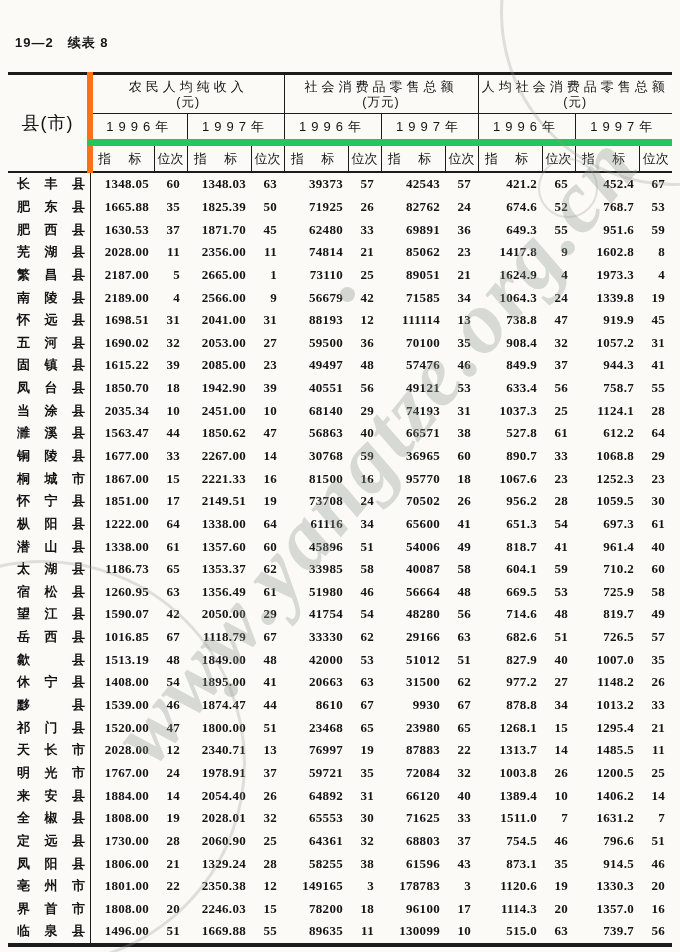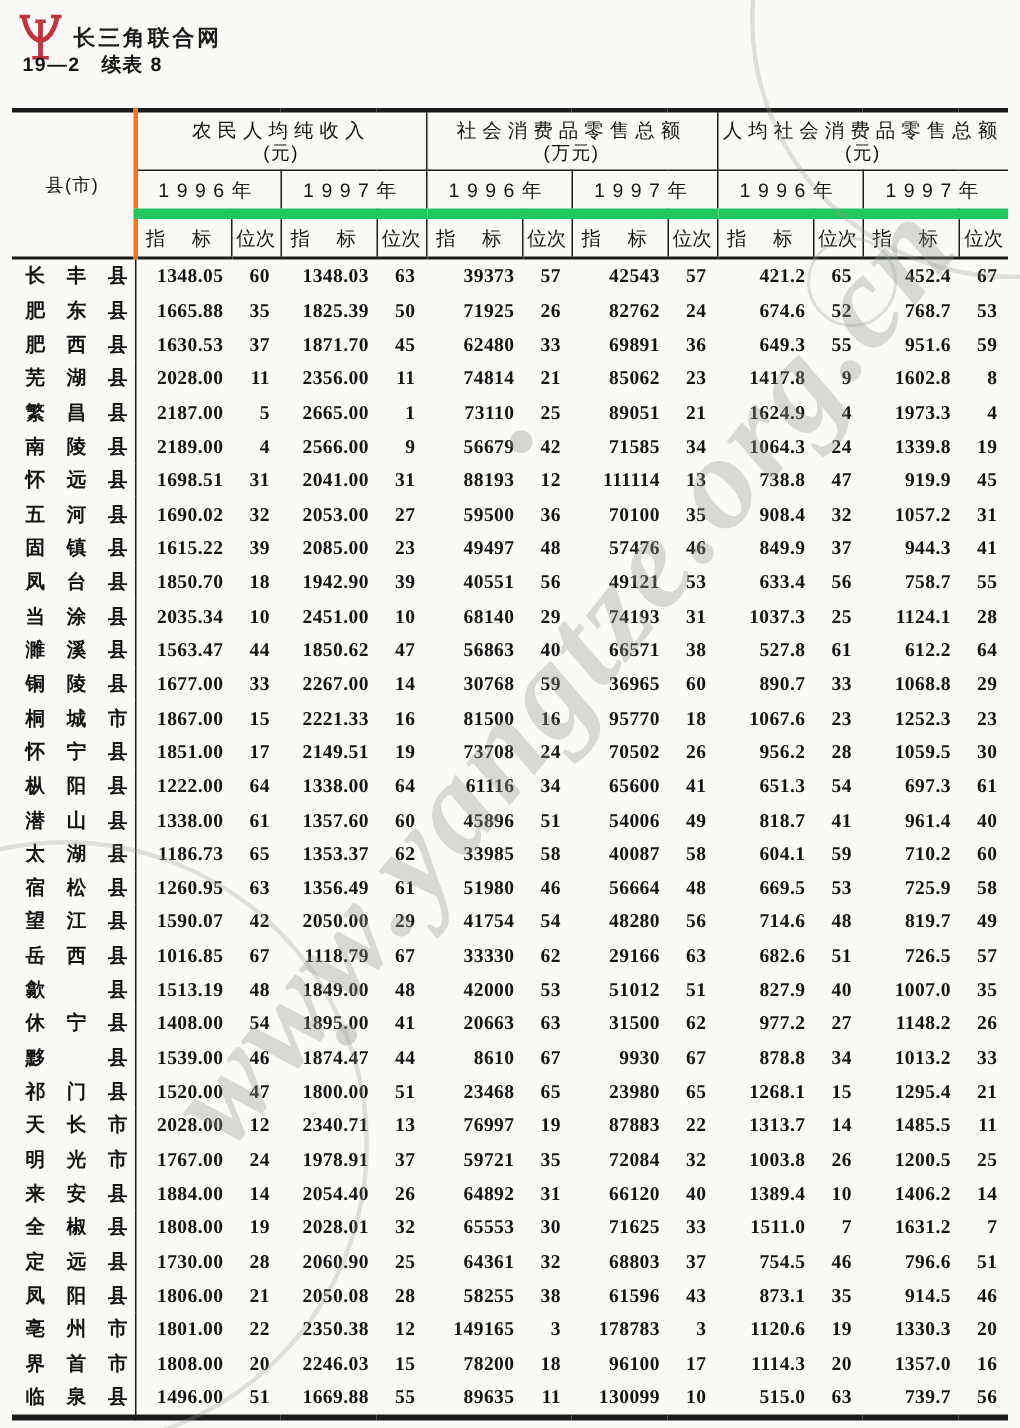--- a/index.html
+++ b/index.html
@@ -45,21 +45,21 @@
   table.stat{
     position:absolute;left:8px;top:72px;z-index:2;
     width:664px;border-collapse:collapse;table-layout:fixed;
     border-top:3px solid #1c1c1c;border-bottom:4px solid #1c1c1c;
   }
   col.c-county{width:82px;}
   col.c-ind{width:64px;}
   col.c-rank{width:33px;}
 
   thead th{font-weight:400;padding:0;vertical-align:middle;text-align:center;color:#151515;}
-  th.county-h{font-size:12px;letter-spacing:1px;border-right:3px solid #f97316;border-bottom:2px solid #1c1c1c;}
+  th.county-h{font-size:18px;letter-spacing:1px;border-right:6px solid #f97316;border-bottom:2px solid #1c1c1c;}
   th.group{height:38px;border-bottom:1px solid #1c1c1c;}
   th.group .g-title{font-size:13px;letter-spacing:4px;line-height:17px;}
   th.group .g-unit{font-size:12.5px;letter-spacing:1px;line-height:15px;}
   th.year{height:25px;font-size:13px;letter-spacing:5px;border-bottom:7px solid #22c55e;}
   th.sub{height:25px;font-size:13px;border-bottom:2px solid #1c1c1c;}
   th.sub.ind{letter-spacing:7px;margin-left:12px;}
   .b-r{border-right:1px solid #1c1c1c;}
 
   tbody td{height:22.65px;padding:0;font-family:"Liberation Serif", serif;font-weight:700;font-size:13px;color:#141414;}
   td.county-cell{border-right:1px solid #1c1c1c;font-family:"Liberation Sans", sans-serif;}
@@ -69,36 +69,20 @@
     text-align:justify;text-align-last:justify;font-family:Liberation Serif, serif;
   }
   td.indicator-cell{text-align:right;padding-right:5px;letter-spacing:0.3px;}
   td.rank-cell{text-align:right;padding-right:7px;letter-spacing:0.3px;}
 </style>
 </head>
 <body>
 
 <div class="page">
 
-  <div class="site-header">
-    <svg class="logo" viewBox="0 0 30 34">
-      <g stroke="#c23340" stroke-width="3.2" fill="none" stroke-linecap="square">
-        <path d="M4 4 C6 13, 9.5 17.5, 14 19"></path>
-        <path d="M26 4 C24 13, 20.5 17.5, 16 19"></path>
-        <path d="M15 7 L15 29"></path>
-      </g>
-      <g stroke="#c23340" stroke-width="2.4" fill="none">
-        <path d="M1 3 L8 3"></path>
-        <path d="M22 3 L29 3"></path>
-        <path d="M11.5 6.2 L18.5 6.2"></path>
-        <path d="M9.5 30.5 L20.5 30.5"></path>
-      </g>
-    </svg>
-    <span class="site-name">长三角联合网</span>
-  </div>
 
   <div class="caption">
     <span>19—2</span><span>续表 8</span>
   </div>
 
   <table class="stat">
     <colgroup>
       <col class="c-county">
       <col class="c-ind">
         <col class="c-rank">
@@ -600,21 +584,21 @@
           <td class="rank-cell">37</td>
           <td class="indicator-cell">754.5</td>
           <td class="rank-cell">46</td>
           <td class="indicator-cell">796.6</td>
           <td class="rank-cell">51</td>
         </tr>
         <tr>
           <td class="county-cell"><span class="county-name">凤阳县</span></td>
           <td class="indicator-cell">1806.00</td>
           <td class="rank-cell">21</td>
-          <td class="indicator-cell">2050.08</td>
+          <td class="indicator-cell">1329.24</td>
           <td class="rank-cell">28</td>
           <td class="indicator-cell">58255</td>
           <td class="rank-cell">38</td>
           <td class="indicator-cell">61596</td>
           <td class="rank-cell">43</td>
           <td class="indicator-cell">873.1</td>
           <td class="rank-cell">35</td>
           <td class="indicator-cell">914.5</td>
           <td class="rank-cell">46</td>
         </tr>

